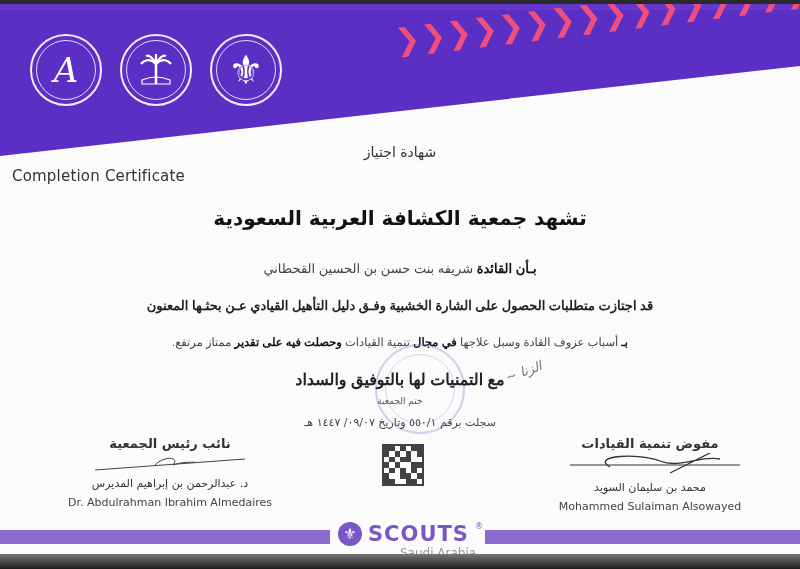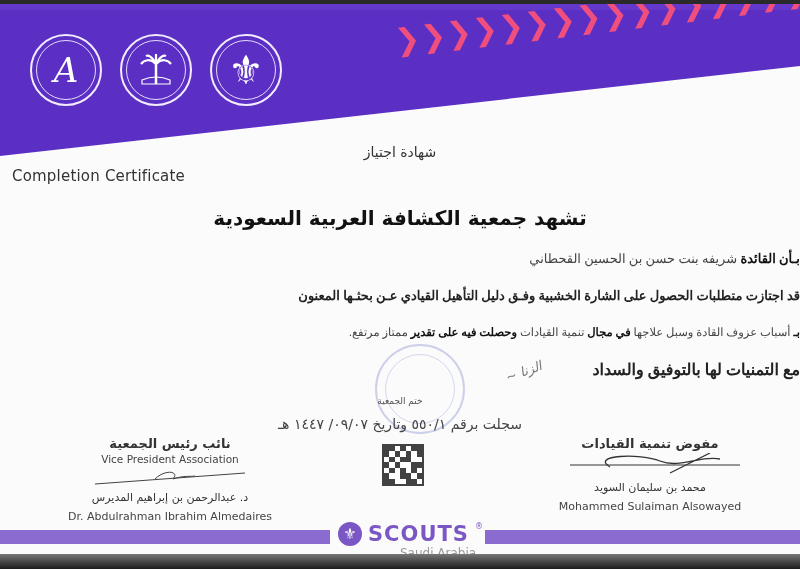--- a/index.html
+++ b/index.html
@@ -33,21 +33,21 @@
     font-family:"DejaVu Sans", sans-serif; font-size:14px; color:#333; direction:rtl;
   }
   .title-en {
     position:absolute; left:0; width:800px; top:163px; text-align:left;
     font-family:"DejaVu Sans", sans-serif; font-size:15px; color:#333; letter-spacing:0.2px;padding-left:12px;
   }
   .heading-ar {
     position:absolute; left:0; width:800px; top:202px; text-align:center;
     font-family:"DejaVu Sans", sans-serif; font-size:20px; font-weight:bold; color:#111; direction:rtl;
   }
-  .line { position:absolute; left:0; width:800px; text-align:right; direction:rtl; color:#222; font-family:Liberation Serif, serif; }
+  .line { position:absolute; left:0; width:800px; text-align:center; direction:rtl; color:#222; font-family:Liberation Sans, sans-serif;margin-top:10px; }
   .line-1 { top:247px; font-size:13px; }
   .line-2 { top:284px; font-size:13px; font-weight:bold; }
   .line-3 { top:321px; font-size:11.5px; }
   .line-4 { top:356px; font-size:16px; font-weight:bold; }
   .bold { font-weight:bold; color:#111; }
   .light { color:#444; font-weight:normal; }
 
   .stamp {
     position:absolute; left:375px; top:340px; width:90px; height:90px; border-radius:50%;
     border:2px solid rgba(120,130,200,0.35); box-sizing:border-box;
@@ -55,21 +55,21 @@
   .stamp-inner {
     position:absolute; left:8px; top:8px; width:70px; height:70px; border-radius:50%;
     border:1px solid rgba(120,130,200,0.3); box-sizing:border-box;
   }
   .stamp-label {
     position:absolute; left:0; width:800px; top:392px; text-align:center;
     font-size:9px; color:#555; direction:rtl;
   }
   .reg-line {
     position:absolute; left:0; width:800px; top:412px; text-align:center;
-    font-size:14px; color:#444; direction:rtl;
+    font-size:11px; color:#444; direction:rtl;
   }
   .handwriting {
     position:absolute; left:505px; top:360px; font-family:"DejaVu Serif", serif;
     font-style:italic; font-size:13px; color:#777; transform:rotate(-20deg);
   }
   .qr {
     position:absolute; left:382px; top:440px; width:42px; height:42px;
     background:
       linear-gradient(90deg, #222 0 20%, transparent 20% 40%, #222 40% 55%, transparent 55% 70%, #222 70% 100%);
     opacity:0.85; box-sizing:border-box; border:2px solid #222;
@@ -229,21 +229,20 @@
         <span class="w"></span>
         <span class="w"></span>
         <span></span>
         <span></span>
         <span class="w"></span>
     </div>
   </div>
 
   <div class="sig-block sig-left">
     <div class="sig-title-ar">نائب رئيس الجمعية</div>
-    <div class="sig-title-en">Vice President Association</div>
     <svg width="170" height="20" style="display:block;margin:2px auto 0 auto;">
       <path d="M10 17 L160 6" stroke="#444" stroke-width="1.2" fill="none"></path>
       <path d="M70 12 C80 2 95 4 88 12 C100 8 105 10 110 9" stroke="#444" stroke-width="1" fill="none"></path>
     </svg>
     <div class="sig-name-ar">د. عبدالرحمن بن إبراهيم المديرس</div>
     <div class="sig-name-en">Dr. Abdulrahman Ibrahim Almedaires</div>
   </div>
 
   <div class="sig-block sig-right">
     <div class="sig-title-ar">مفوض تنمية القيادات</div>

